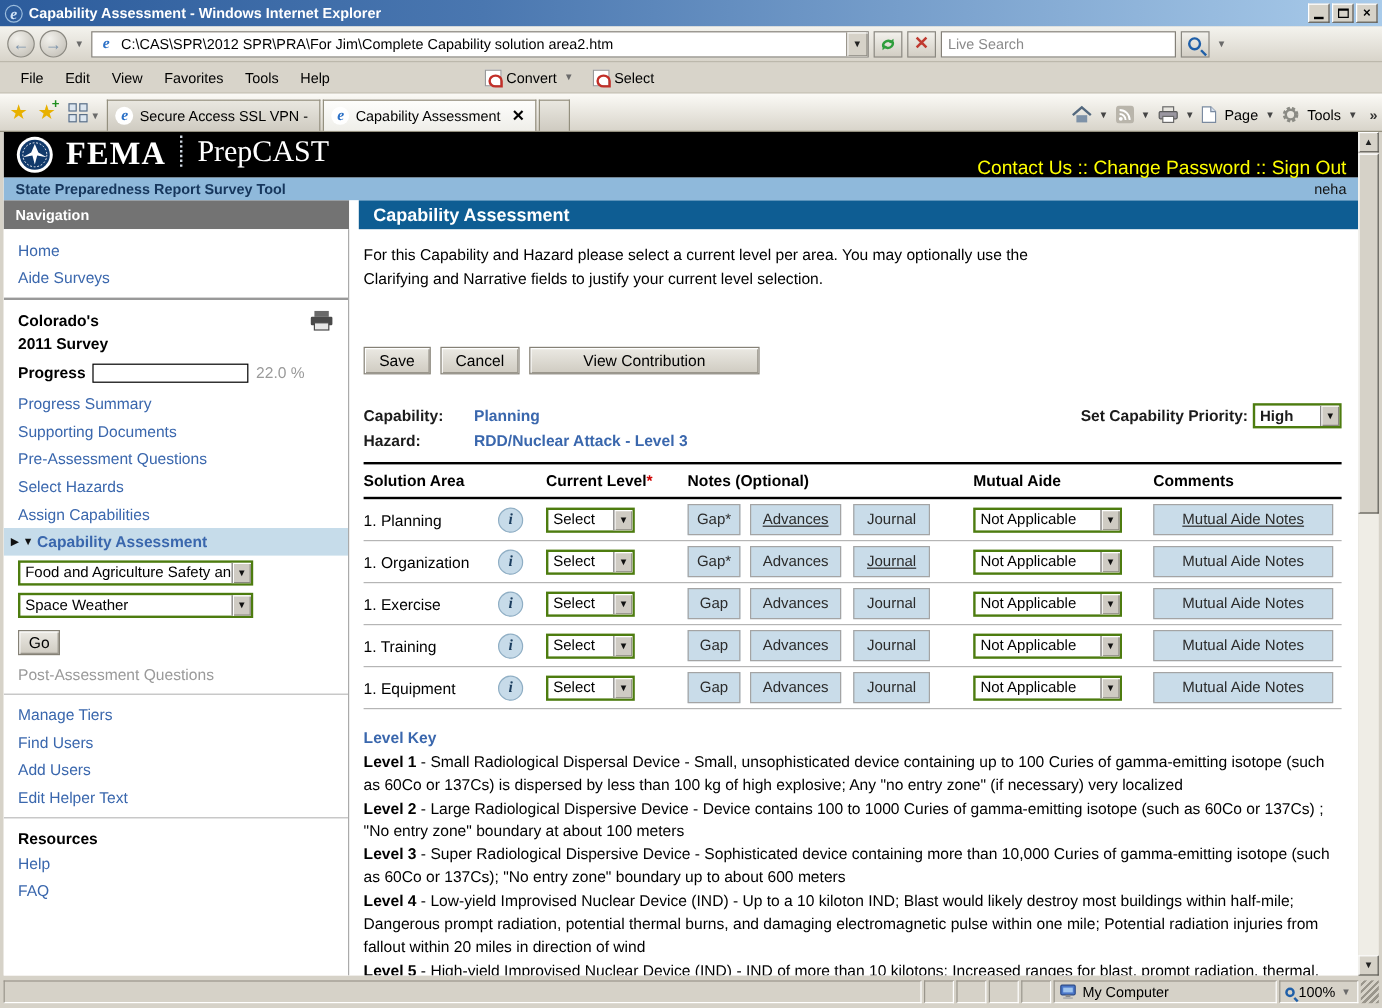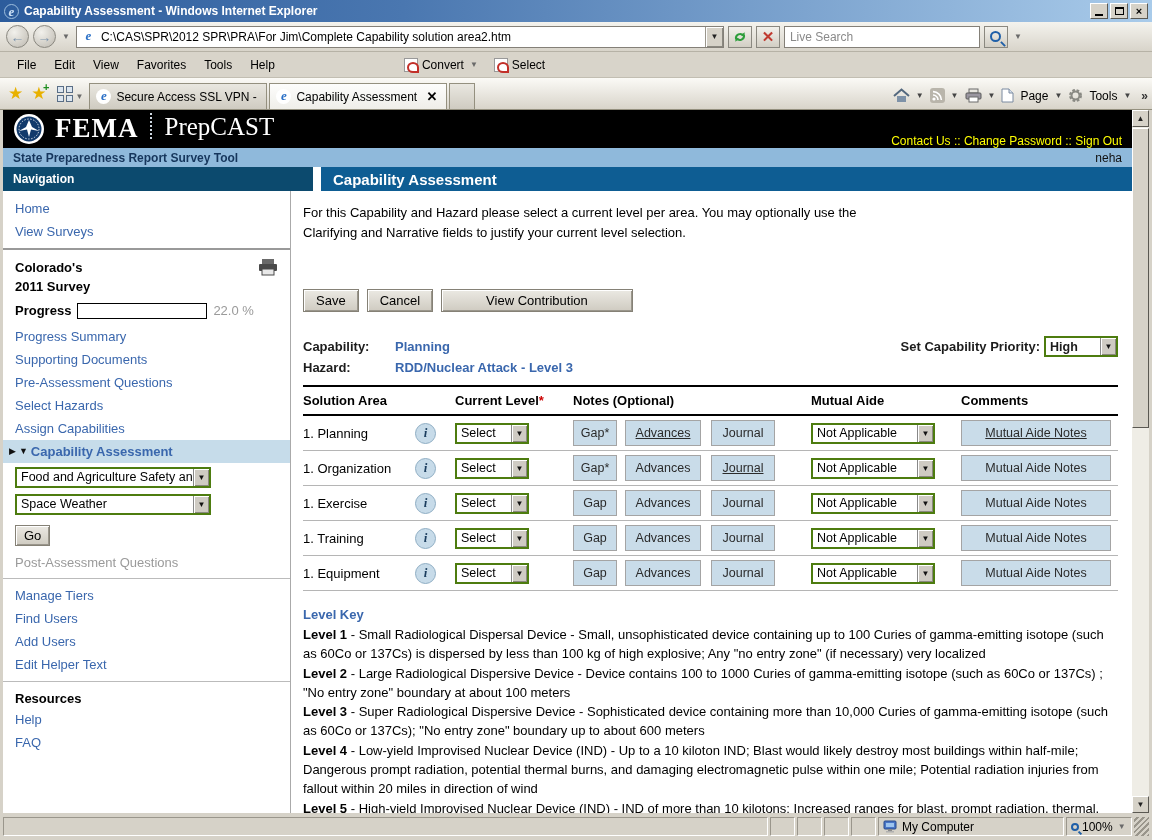--- a/index.html
+++ b/index.html
@@ -68,28 +68,28 @@
   .cmd-icons{margin-left:auto;display:flex;align-items:center;gap:6px;padding-bottom:6px;font-size:12px;}
   .cmd-drop{font-size:8px;color:#444;}
   .chev{font-weight:bold;color:#333;margin-left:4px;}
   
   .viewport{position:absolute;left:3px;top:110px;width:1129px;height:703px;background:#fff;overflow:hidden;}
   .page-header{height:38px;background:#000;display:flex;align-items:center;padding:0 10px;}
   .brand{display:flex;align-items:flex-start;gap:10px;color:#fff;font-family:"Liberation Serif",serif;}
   .brand-fema{font-size:27px;font-weight:bold;letter-spacing:1px;}
   .brand-div{height:26px;border-left:2px dotted #cfd8e2;margin:0 2px;}
   .brand-app{font-size:25px;}
-  .hdr-links{margin-left:auto;font-size:12px;margin-top:24px;}
+  .hdr-links{margin-left:auto;font-size:16px;margin-top:24px;}
   .hdr-links a{color:#FFFF00;text-decoration:none;}
   .hsep{color:#FFFF00;white-space:pre;}
   .band-light{height:19px;background:#8FB9DB;display:flex;align-items:center;padding:0 10px;font-size:12px;}
   .band-light .left{font-weight:bold;color:#16365C;}
   .band-light .right{margin-left:auto;color:#111;}
   .band-row{height:24px;display:flex;}
-  .band-nav{width:310px;background:#0c4a6e;color:#fff;font-weight:bold;font-size:12px;display:flex;align-items:center;padding-left:10px;}
+  .band-nav{width:288px;background:#737373;color:#fff;font-weight:bold;font-size:12px;display:flex;align-items:center;padding-left:10px;}
   .band-gap{width:8px;background:#fff;}
   .band-main{flex:1;background:#0E5D93;color:#fff;font-weight:bold;font-size:15px;display:flex;align-items:center;padding-left:12px;}
   .page-body{display:flex;height:622px;}
   
   .sidebar{width:288px;border-right:1px solid #aaa;padding-top:6px;background:#fff;font-size:13px;overflow:hidden;}
   .nav-link{display:block;color:#3A67AD;text-decoration:none;padding:4px 0 4px 12px;}
   .side-sep{border-top:2px solid #999;margin:5px 0;}
   .side-sep.thin{border-top-width:1px;border-top-color:#bbb;}
   .survey-head{display:flex;padding:4px 12px 0 12px;font-weight:bold;}
   .survey-title{line-height:1.45;}
@@ -315,21 +315,21 @@
     <div class="band-nav">Navigation</div>
     <div class="band-gap"></div>
     <div class="band-main">Capability Assessment</div>
   </div>
 
   <div class="page-body">
 
     <div class="sidebar">
       <span>
         
-      <a href="#" class="nav-link">Home</a><a href="#" class="nav-link">View Surveys</a></span>
+      <a href="#" class="nav-link">Home</a><a href="#" class="nav-link">Aide Surveys</a></span>
       <div class="side-sep"></div>
       <div class="survey-head">
         <span class="survey-title">
           <span>Colorado's</span><br>
           <span>2011 Survey</span>
         </span>
         <span class="print-ic">
           <svg width="20" height="17" viewBox="0 0 20 17">
             <rect x="4" y="0" width="12" height="5" fill="#6a6a6a"></rect>
             <rect x="1" y="5" width="18" height="7" rx="1" fill="#4a4a4a"></rect>

